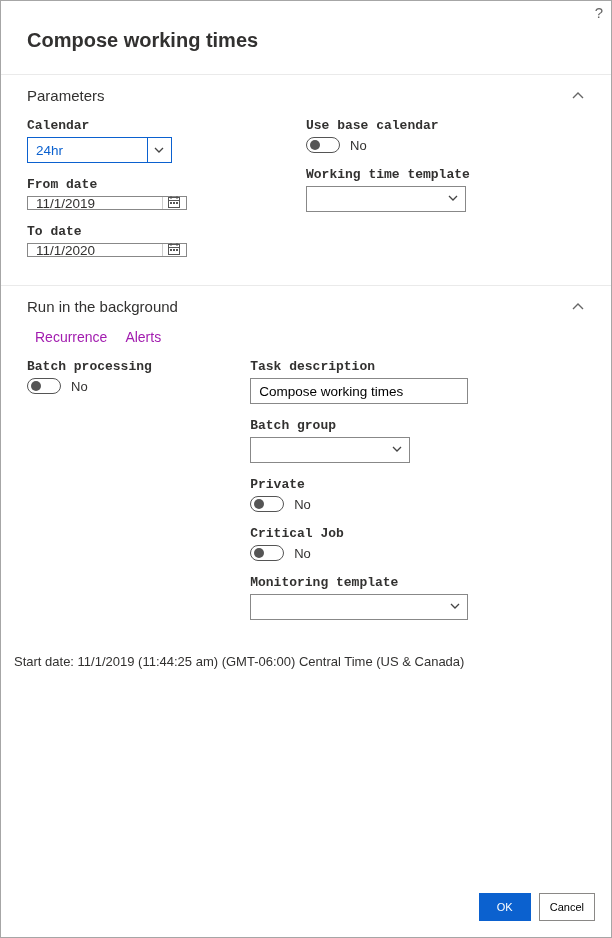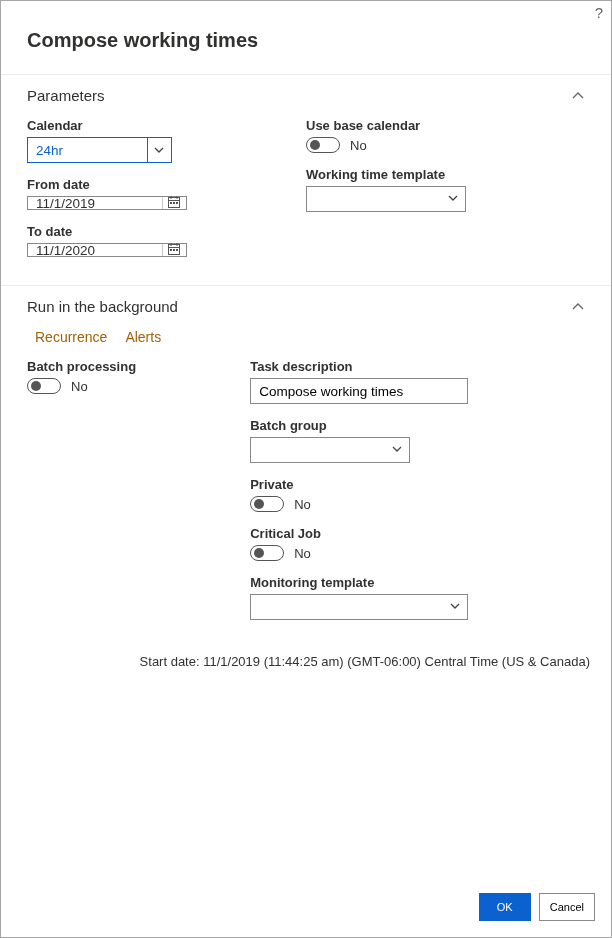--- a/index.html
+++ b/index.html
@@ -60,20 +60,21 @@
   .col {
     flex: 0 0 50%;
     padding-right: 20px;
   }
   .field { margin-bottom: 14px; }
   .field-label {
     font-size: 13px;
     font-weight: 600;
     color: #323130;
     margin-bottom: 4px;
+    font-family: Liberation Mono, monospace;
   }
   .combo {
     width: 145px;
     height: 26px;
     border: 1px solid #888;
     display: flex;
     align-items: center;
     justify-content: space-between;
     padding: 0 2px 0 8px;
     background: #fff;
@@ -159,29 +160,28 @@
     border-radius: 50%;
     background: #555;
   }
   .toggle-label { font-size: 13px; }
   .links-row {
     padding: 4px 26px 10px 34px;
     display: flex;
     gap: 18px;
   }
   .link {
-    color: #a16207;
+    color: #a21caf;
     font-size: 14px;
     cursor: pointer;
   }
   .startdate {
-    padding: 6px 21px;
+    padding: 6px 13px;
     font-size: 13px;
     color: #323130;
-    text-align: right;
   }
   .footer {
     margin-top: auto;
     padding: 0 16px 16px 0;
     display: flex;
     justify-content: flex-end;
     gap: 8px;
   }
   .btn {
     min-width: 52px;

